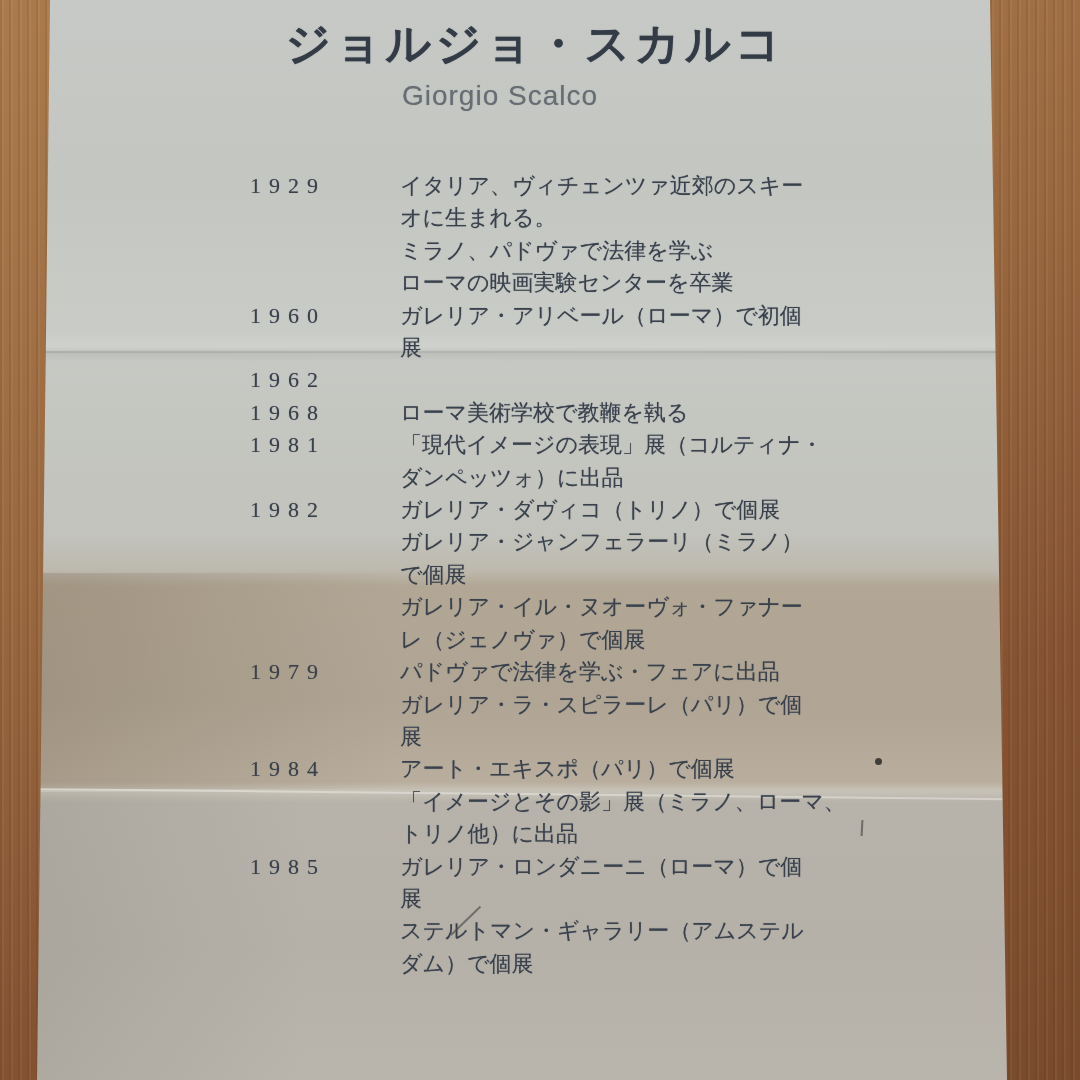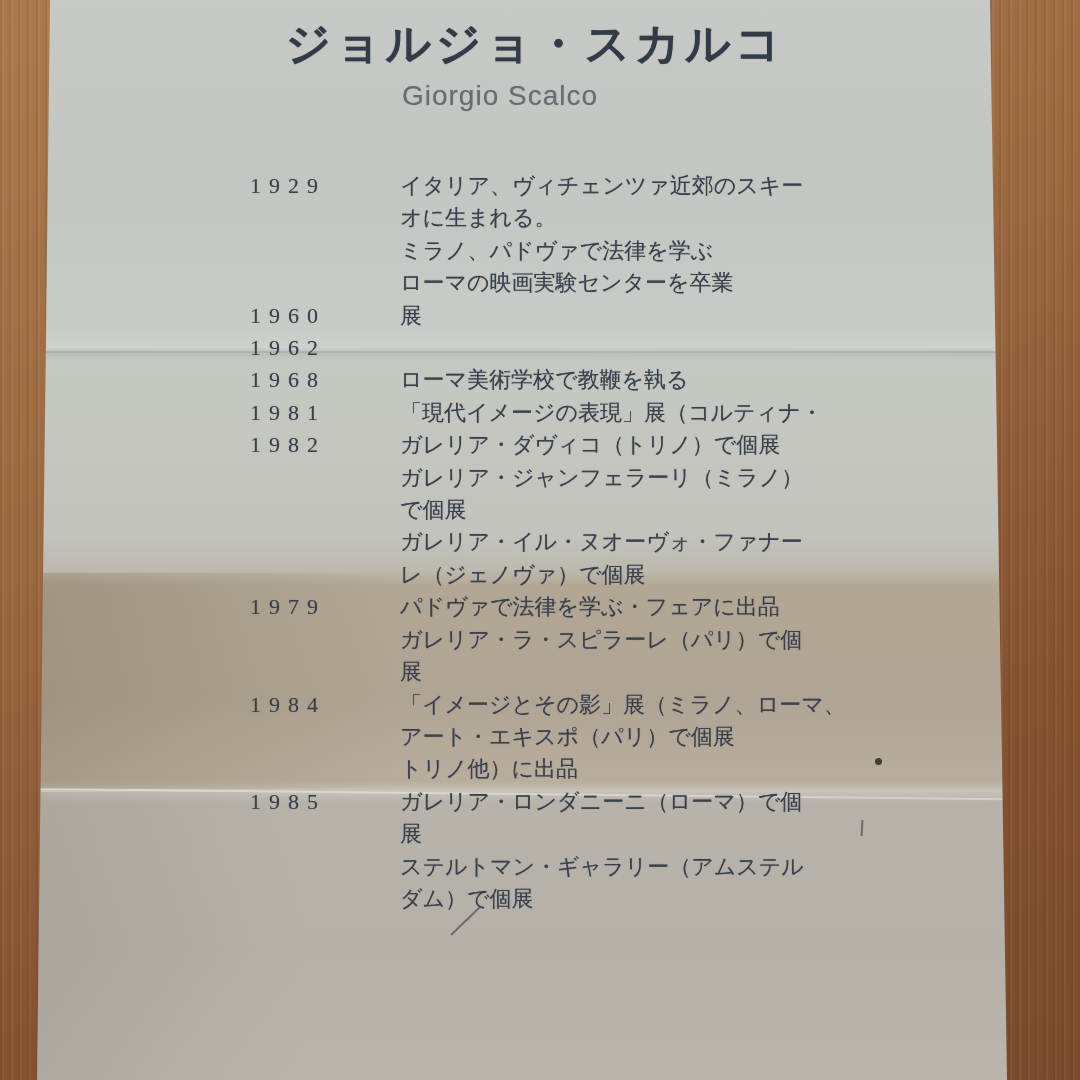--- a/index.html
+++ b/index.html
@@ -109,36 +109,38 @@
           <div class="lines">
             <div class="line">イタリア、ヴィチェンツァ近郊のスキー</div>
             <div class="line">オに生まれる。</div>
             <div class="line">ミラノ、パドヴァで法律を学ぶ</div>
             <div class="line">ローマの映画実験センターを卒業</div>
           </div>
         </div>
         <div class="entry">
           <div class="year">1960</div>
           <div class="lines">
+            <div class="line">ガレリア・アリベール（ローマ）で初個</div>
             <div class="line">展</div>
           </div>
         </div>
         <div class="entry">
           <div class="year">1962</div>
         </div>
         <div class="entry">
           <div class="year">1968</div>
           <div class="lines">
             <div class="line">ローマ美術学校で教鞭を執る</div>
           </div>
         </div>
         <div class="entry">
           <div class="year">1981</div>
           <div class="lines">
             <div class="line">「現代イメージの表現」展（コルティナ・</div>
+            <div class="line">ダンペッツォ）に出品</div>
           </div>
         </div>
         <div class="entry">
           <div class="year">1982</div>
           <div class="lines">
             <div class="line">ガレリア・ダヴィコ（トリノ）で個展</div>
             <div class="line">ガレリア・ジャンフェラーリ（ミラノ）</div>
             <div class="line">で個展</div>
             <div class="line">ガレリア・イル・ヌオーヴォ・ファナー</div>
             <div class="line">レ（ジェノヴァ）で個展</div>
@@ -148,22 +150,22 @@
           <div class="year">1979</div>
           <div class="lines">
             <div class="line">パドヴァで法律を学ぶ・フェアに出品</div>
             <div class="line">ガレリア・ラ・スピラーレ（パリ）で個</div>
             <div class="line">展</div>
           </div>
         </div>
         <div class="entry">
           <div class="year">1984</div>
           <div class="lines">
+            <div class="line">アート・エキスポ（パリ）で個展</div>
             <div class="line">「イメージとその影」展（ミラノ、ローマ、</div>
-            <div class="line">アート・エキスポ（パリ）で個展</div>
             <div class="line">トリノ他）に出品</div>
           </div>
         </div>
         <div class="entry">
           <div class="year">1985</div>
           <div class="lines">
             <div class="line">ガレリア・ロンダニーニ（ローマ）で個</div>
             <div class="line">展</div>
             <div class="line">ステルトマン・ギャラリー（アムステル</div>
             <div class="line">ダム）で個展</div>

